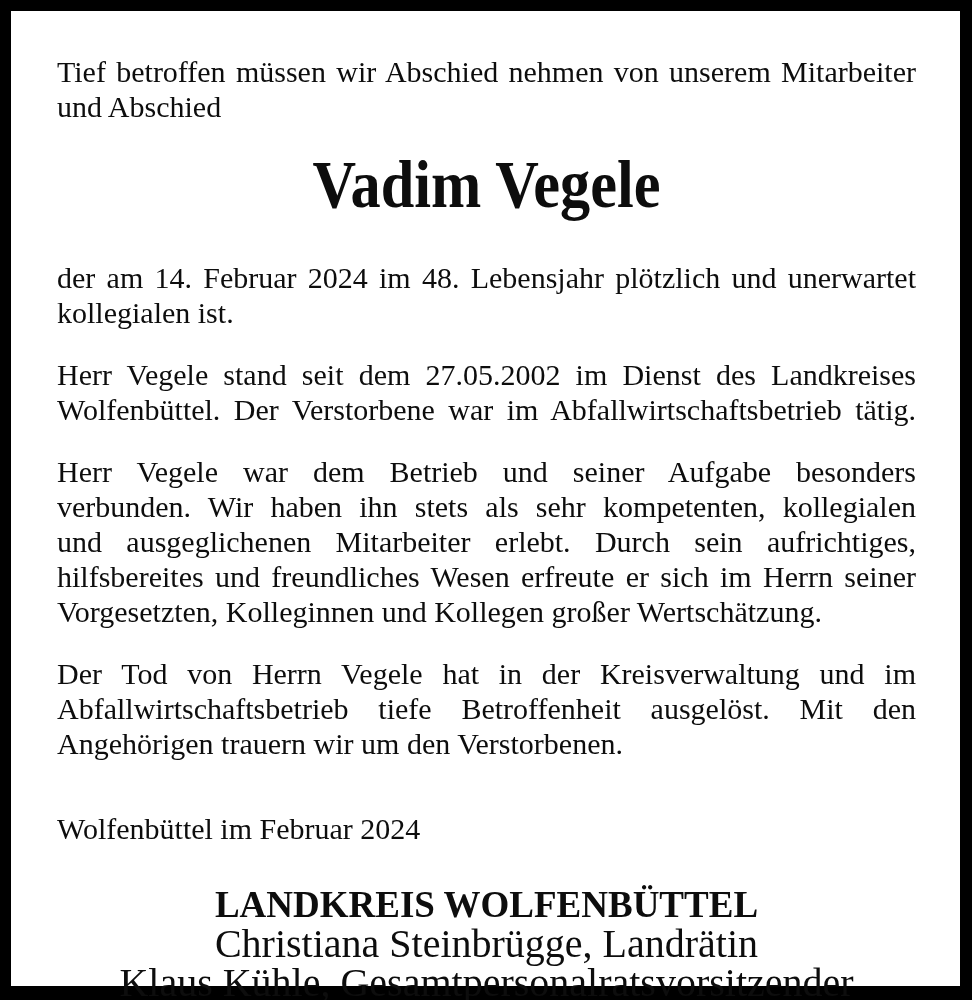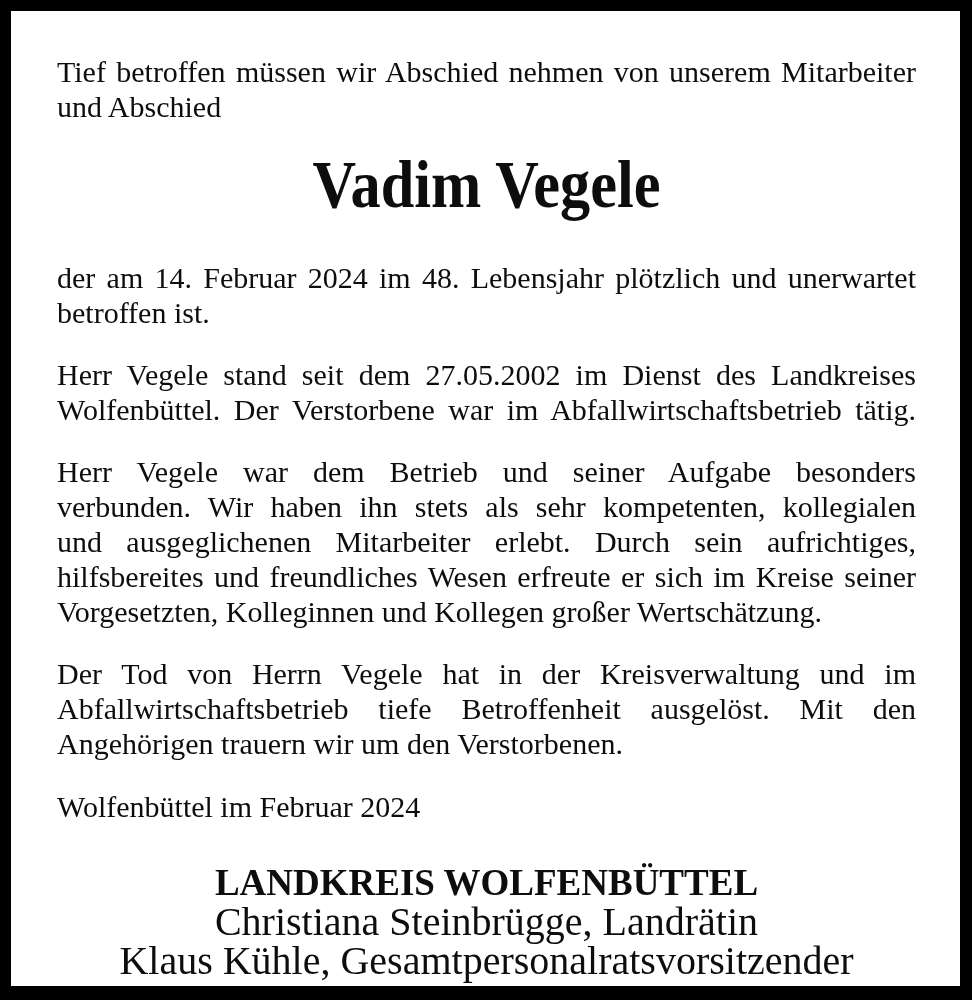--- a/index.html
+++ b/index.html
@@ -40,21 +40,21 @@
     font-size: 67px;
     line-height: 70px;
     font-weight: bold;
     text-align: center;
     transform: scaleX(0.9);
     transform-origin: 50% 50%;
     white-space: nowrap;
   }
   .body-text > .paragraph { margin-top: 27px; }
   .body-text > .paragraph:first-child { margin-top: 41px; }
-  .dateline { margin-top: 28px; }
+  .dateline { margin-top: 50px; }
   .signature {
     margin-top: 40px;
     text-align: center;
   }
   .organization {
     font-size: 37px;
     line-height: 38px;
     font-weight: bold;
   }
   .signatory {
@@ -71,31 +71,31 @@
     <div class="intro">
         <div class="line fill">Tief betroffen müssen wir Abschied nehmen von unserem Mitarbeiter</div>
         <div class="line">und Abschied</div>
       </div>
 
     <h1 class="title">Vadim Vegele</h1>
 
     <div class="body-text">
         <div class="paragraph">
           <div class="line fill">der am 14. Februar 2024 im 48. Lebensjahr plötzlich und unerwartet</div>
-          <div class="line">betroffen ist.</div>
+          <div class="line">kollegialen ist.</div>
         </div>
         <div class="paragraph">
           <div class="line fill">Herr Vegele stand seit dem 27.05.2002 im Dienst des Landkreises</div>
           <div class="line fill">Wolfenbüttel. Der Verstorbene war im Abfallwirtschaftsbetrieb tätig.</div>
         </div>
         <div class="paragraph">
           <div class="line fill">Herr Vegele war dem Betrieb und seiner Aufgabe besonders</div>
           <div class="line fill">verbunden. Wir haben ihn stets als sehr kompetenten, kollegialen</div>
           <div class="line fill">und ausgeglichenen Mitarbeiter erlebt. Durch sein aufrichtiges,</div>
-          <div class="line fill">hilfsbereites und freundliches Wesen erfreute er sich im Kreise seiner</div>
+          <div class="line fill">hilfsbereites und freundliches Wesen erfreute er sich im Herrn seiner</div>
           <div class="line">Vorgesetzten, Kolleginnen und Kollegen großer Wertschätzung.</div>
         </div>
         <div class="paragraph">
           <div class="line fill">Der Tod von Herrn Vegele hat in der Kreisverwaltung und im</div>
           <div class="line fill">Abfallwirtschaftsbetrieb tiefe Betroffenheit ausgelöst. Mit den</div>
           <div class="line">Angehörigen trauern wir um den Verstorbenen.</div>
         </div>
       </div>
 
     <div class="dateline">Wolfenbüttel im Februar 2024</div>

